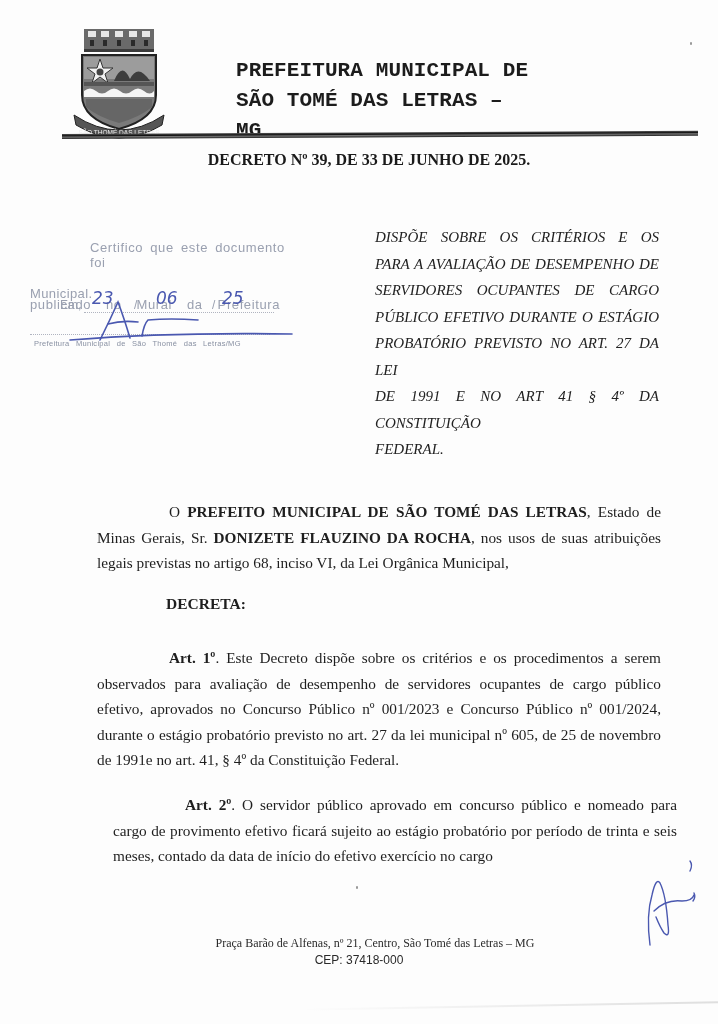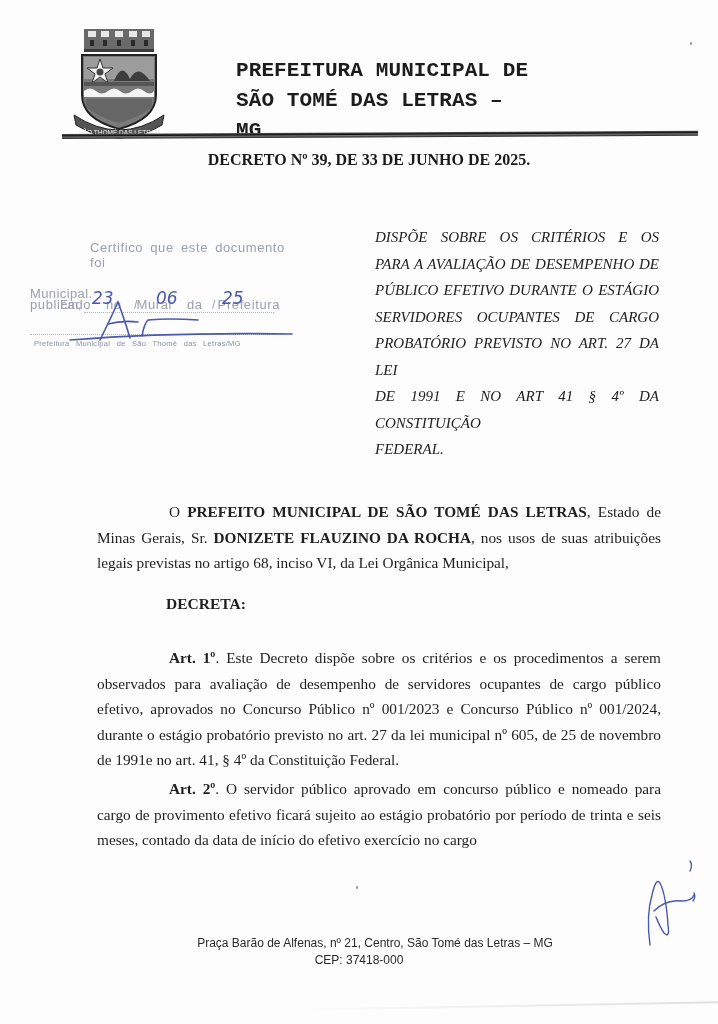--- a/index.html
+++ b/index.html
@@ -39,21 +39,21 @@
   .preamble { top: 499px; }
   .decreta { position: absolute; left: 166px; top: 595px; font-family: "Liberation Serif", serif; font-weight: bold; font-size: 15.5px; color: #1e1e1e; }
   .art1 { top: 645px; }
   .art2 { top: 776px; }
 
   
   .sig { position: absolute; left: 620px; top: 855px; width: 90px; height: 95px; }
 
   
   .footer { position: absolute; left: 0; width: 718px; top: 935px; text-align: center; font-family: "Liberation Sans", sans-serif; font-size: 12px; line-height: 17px; color: #2a2a2a; }
-  .footer .addr { padding-left: 32px; }
+  .footer .addr { padding-left: 32px; font-family: Liberation Serif, serif; }
 
   .scan-mark { position: absolute; left: 300px; top: 1005px; width: 418px; height: 2px; background: linear-gradient(90deg, rgba(0,0,0,0), rgba(0,0,0,0.12)); transform: rotate(-1deg); }
   .dot-mark { position: absolute; width: 2px; height: 3px; background: #999; border-radius: 1px; }
 </style>
 </head>
 <body>
 
 <div class="page">
 
   <svg class="crest" viewBox="0 0 98 115">
@@ -125,34 +125,34 @@
         <path d="M112 96 Q114 84 118 80 Q140 78 168 80"></path>
         <path d="M40 100 Q140 92 262 94"></path>
       </g>
     </svg>
     <div class="stamp-footer">Prefeitura Municipal de São Thomé das Letras/MG</div>
   </div>
 
   <div class="ementa">
     <span class="ln">DISPÕE SOBRE OS CRITÉRIOS E OS</span>
     <span class="ln">PARA A AVALIAÇÃO DE DESEMPENHO DE</span>
+    <span class="ln">SERVIDORES OCUPANTES DE CARGO</span>
     <span class="ln">PÚBLICO EFETIVO DURANTE O ESTÁGIO</span>
-    <span class="ln">SERVIDORES OCUPANTES DE CARGO</span>
     <span class="ln">PROBATÓRIO PREVISTO NO ART. 27 DA LEI</span>
     <span class="ln">DE 1991 E NO ART 41 § 4º DA CONSTITUIÇÃO</span>
     <span class="ln last">FEDERAL.</span>
   </div>
 
   <p class="body-text preamble indent" style="margin:0"><span>O </span><b>PREFEITO MUNICIPAL DE SÃO TOMÉ DAS LETRAS</b><span>, Estado de Minas Gerais, Sr. </span><b>DONIZETE FLAUZINO DA ROCHA</b><span>, nos usos de suas atribuições legais previstas no artigo 68, inciso VI, da Lei Orgânica Municipal,</span></p>
 
   <div class="decreta">DECRETA:</div>
 
   <p class="body-text art1 indent" style="margin:0"><b>Art. 1º</b><span>. Este Decreto dispõe sobre os critérios e os procedimentos a serem observados para avaliação de desempenho de servidores ocupantes de cargo público efetivo, aprovados no Concurso Público nº 001/2023 e Concurso Público nº 001/2024, durante o estágio probatório previsto no art. 27 da lei municipal nº 605, de 25 de novembro de 1991e no art. 41, § 4º da Constituição Federal.</span></p>
 
-  <p class="body-text art2 indent" style="margin:0"><b>Art. 2º</b><span>. O servidor público aprovado em concurso público e nomeado para cargo de provimento efetivo ficará sujeito ao estágio probatório por período de trinta e seis meses, contado da data de início do efetivo exercício no cargo</span></p>
+  <p class="body-text art2 indent" style="margin:16px"><b>Art. 2º</b><span>. O servidor público aprovado em concurso público e nomeado para cargo de provimento efetivo ficará sujeito ao estágio probatório por período de trinta e seis meses, contado da data de início do efetivo exercício no cargo</span></p>
 
   <svg class="sig" viewBox="0 0 90 95">
     <g fill="none" stroke="#4a58b0" stroke-width="1.4" stroke-linecap="round">
       <path d="M30 90 Q26 60 32 40 Q36 22 40 28 Q46 40 48 70 Q50 84 44 78 Q40 72 36 62"></path>
       <path d="M34 56 Q46 44 62 46 Q72 46 74 40"></path>
       <path d="M70 6 Q73 10 70 16"></path>
       <path d="M74 38 Q76 42 73 46"></path>
     </g>
   </svg>
 

